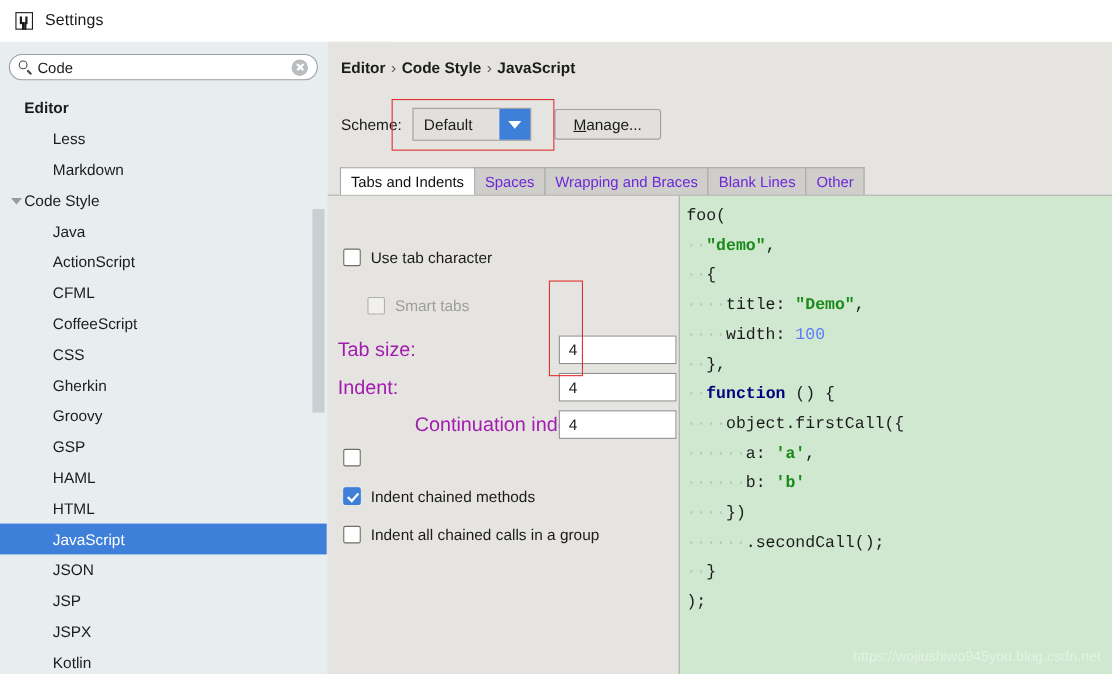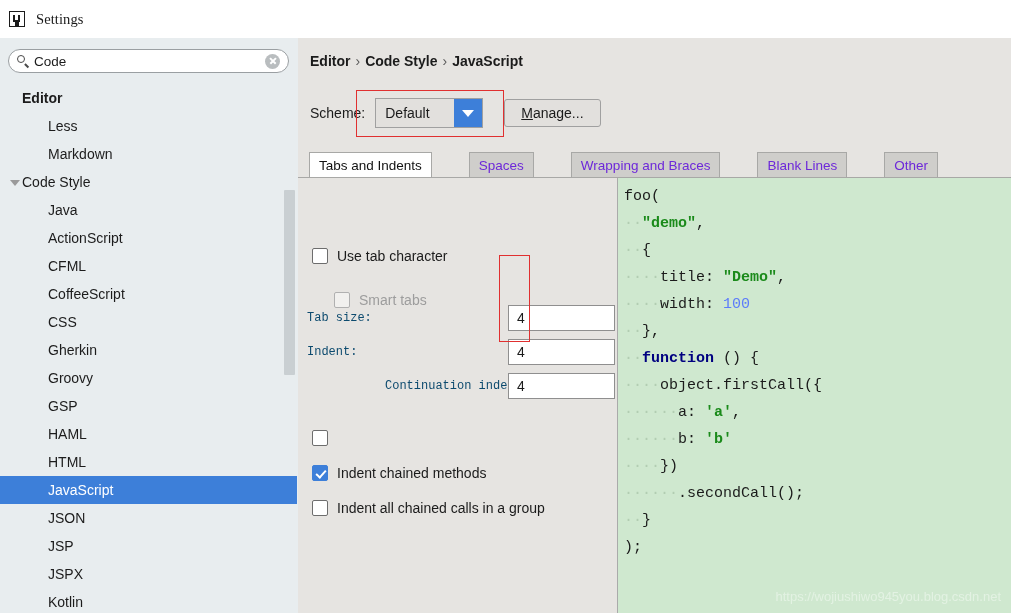--- a/index.html
+++ b/index.html
@@ -25,23 +25,22 @@
   }
 
   
   .titlebar {
     position: absolute;
     left: 0; top: 0;
     width: 1011px; height: 38px;
     background: #ffffff;
     display: flex;
     align-items: center;
-    padding-left: 9px;
-    box-sizing: border-box;
-    font-family: Liberation Serif, serif;
+    padding-left: 14px;
+    box-sizing: border-box;
   }
   .ij-icon {
     width: 16px; height: 16px;
     position: relative;
     flex: 0 0 auto;
     border: 1.6px solid #1b1b1b;
     box-sizing: border-box;
     background: #ffffff;
   }
   .ij-icon::before {
@@ -275,21 +274,20 @@
   }
   #anno-scheme { left: 58px; top: 52px; width: 148px; height: 47px; }
   #anno-fields { left: 201px; top: 217px; width: 31px; height: 87px; }
 
   
   .tabbar {
     position: absolute;
     left: 11px; top: 114px;
     display: flex;
     height: 25px;
-    gap: 38px;
   }
   .tab {
     height: 25px;
     padding: 0 9px;
     box-sizing: border-box;
     display: flex;
     align-items: center;
     font-size: 13.5px;
     color: #6d28d9;
     background: #cfcecb;
@@ -315,24 +313,23 @@
   .form {
     position: absolute;
     left: 0; top: 140px;
     width: 319px; bottom: 0;
     background: #e6e4e1;
     box-sizing: border-box;
   }
   .form-row {
     position: absolute;
     display: flex;
-    align-items: flex-end;
+    align-items: flex-start;
     left: 14px;
     height: 22px;
-    margin-top: 16px;
   }
   .cb {
     width: 16px; height: 16px;
     border: 1.5px solid #6d6d6d;
     background: #ffffff;
     border-radius: 2px;
     box-sizing: border-box;
     flex: 0 0 auto;
     position: relative;
   }
@@ -363,24 +360,23 @@
 
   .field-row {
     position: absolute;
     left: 9px;
     height: 26px;
     display: flex;
     align-items: center;
     width: 300px;
   }
   .field-label {
-    font-size: 12px;
-    color: #0c4a6e;
+    font-size: 18px;
+    color: #a21caf;
     white-space: nowrap;
-    font-family: Liberation Mono, monospace;
   }
   .field-input {
     position: absolute;
     left: 201px;
     width: 107px; height: 26px;
     background: #ffffff;
     border: 1px solid #8f8f8f;
     box-sizing: border-box;
     display: flex;
     align-items: center;

